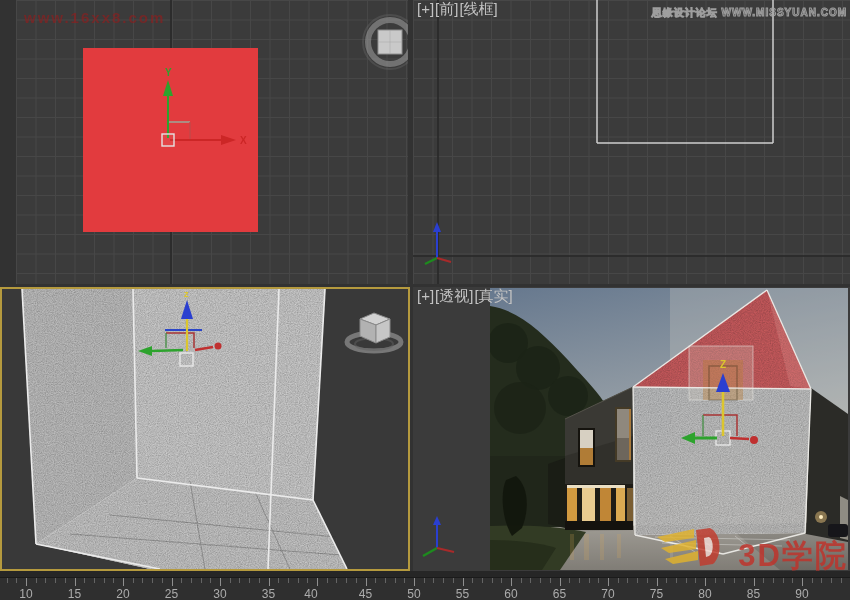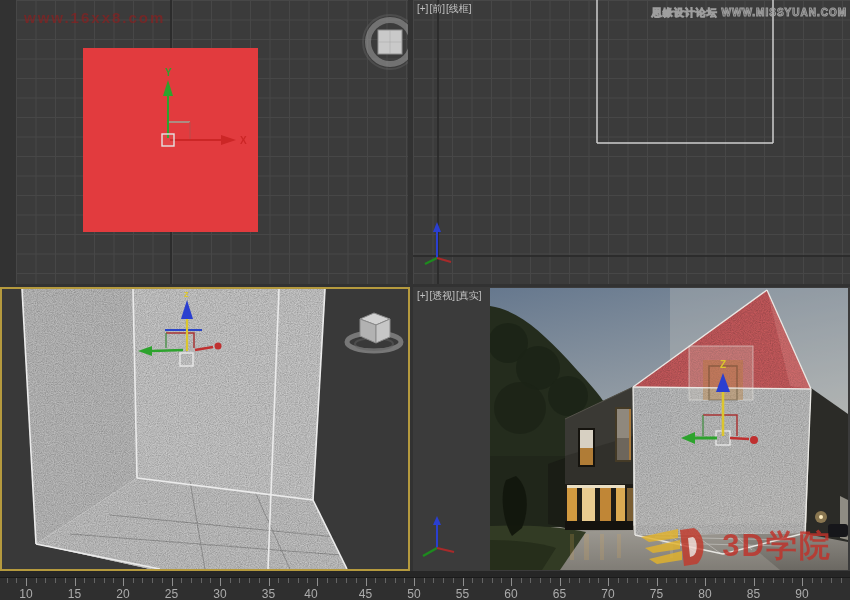--- a/index.html
+++ b/index.html
@@ -7,36 +7,36 @@
          font-family:"Liberation Sans",sans-serif;background:#323232;}
   .vp{position:absolute;overflow:hidden;background:var(--viewport-bg);}
   .grid-bg{
     background-color:var(--viewport-bg);
     background-image:linear-gradient(var(--grid-line) 1px,transparent 1px),
                      linear-gradient(90deg,var(--grid-line) 1px,transparent 1px);
     background-size:19.5px 19.5px;
   }
   .axis-dark-v{position:absolute;top:0;width:2px;height:100%;background:#2a2a2a;opacity:.85;}
   .axis-dark-h{position:absolute;left:0;height:2px;width:100%;background:#2a2a2a;opacity:.85;}
-  .vp-label{position:absolute;top:2px;left:4px;z-index:30;font-size:10px;line-height:13px;
+  .vp-label{position:absolute;top:2px;left:4px;z-index:30;font-size:15px;line-height:13px;
             color:#c2c2c2;letter-spacing:0;white-space:nowrap;}
   .vp-label span{margin-right:1px;cursor:pointer;}
   .wm-red{position:absolute;top:9px;left:8px;z-index:31;font-size:15px;font-weight:bold;
           letter-spacing:2px;color:rgba(148,28,28,.62);}
   .wm-gray{position:absolute;top:6px;right:3px;z-index:31;font-size:10px;font-weight:bold;
            color:rgba(70,70,70,.25);-webkit-text-stroke:1px rgba(175,175,175,.85);
            letter-spacing:1px;white-space:nowrap;}
   .red-box{position:absolute;left:67px;top:48px;width:175px;height:184px;
            background:var(--selection-red);}
   .ovl{position:absolute;left:0;top:0;}
   .divider-v{position:absolute;background:#323232;}
   .divider-h{position:absolute;background:#323232;}
   #vp-bl{border:2px solid var(--active-border);box-sizing:border-box;background:#393939;}
   .photo{position:absolute;left:77px;top:1px;width:358px;height:282px;overflow:hidden;}
-  .logo{position:absolute;right:18px;bottom:-6px;z-index:40;display:flex;align-items:flex-start;
+  .logo{position:absolute;right:2px;bottom:-6px;z-index:40;display:flex;align-items:flex-end;
         gap:12px;opacity:.82;pointer-events:none;}
   .logo-text{font-size:31px;font-weight:bold;color:#c0322a;letter-spacing:2px;
              font-family:"Liberation Sans",sans-serif;}
   .bottom-strip{position:absolute;left:0;top:571px;width:850px;height:6px;background:#262626;}
   .ruler{position:absolute;left:0;top:577px;width:850px;height:23px;background:#2f2f2f;
          border-top:1px solid #1b1b1b;}
   .tick{position:absolute;top:0;width:1px;height:5px;background:#646464;}
   .tick.tall{height:8px;background:#8f8f8f;}
   .tlabel{position:absolute;top:9px;font-size:12px;color:#acacac;transform:translateX(-50%);}
   svg text{font-family:"Liberation Sans",sans-serif;}

